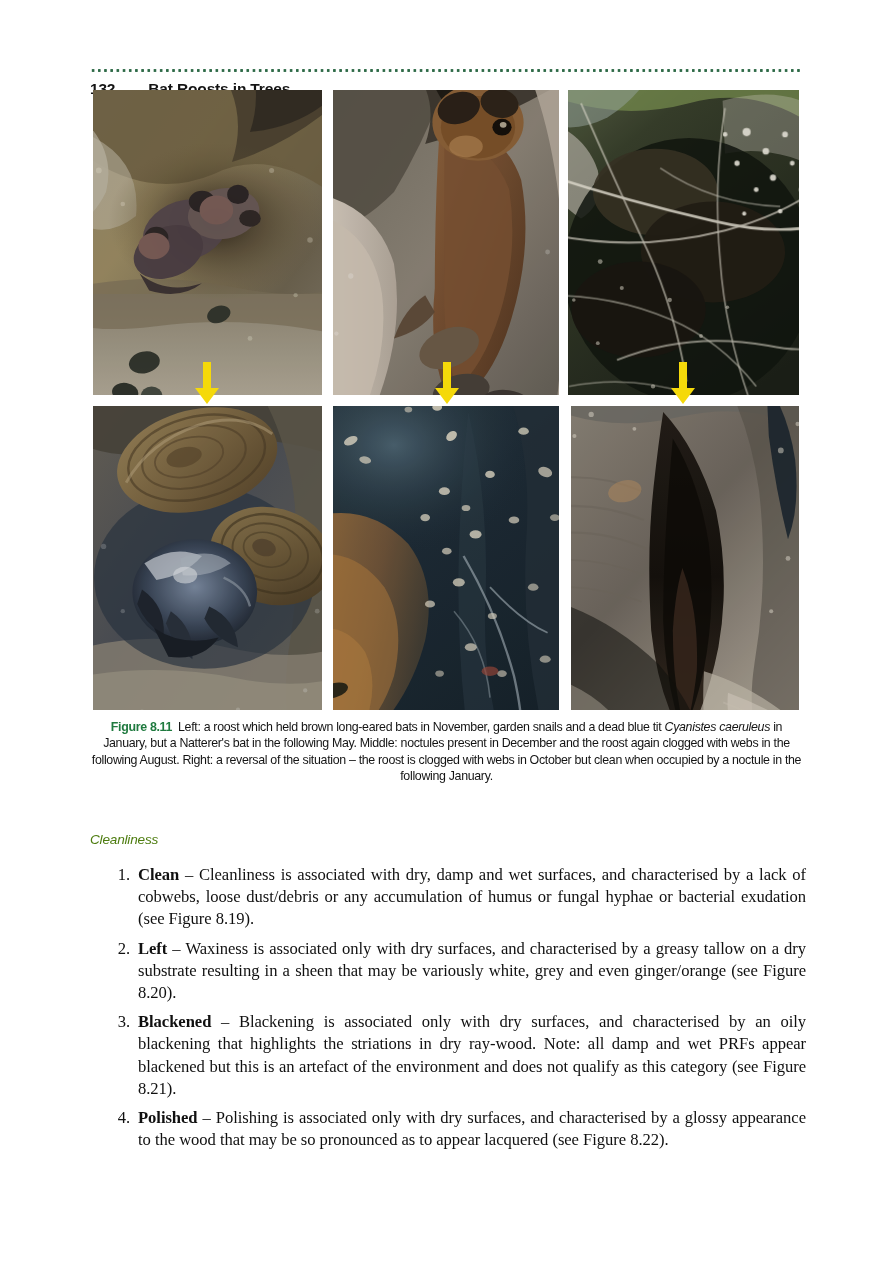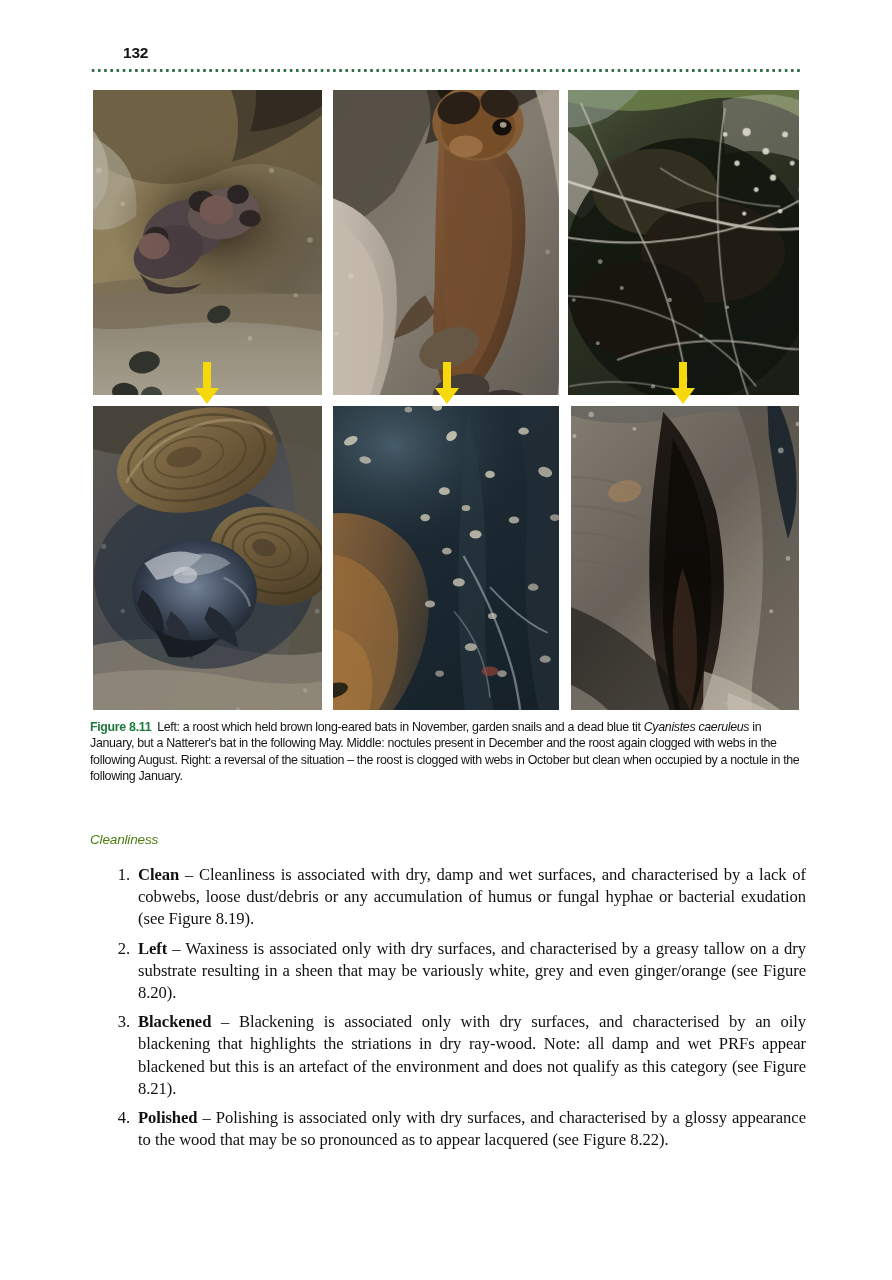--- a/index.html
+++ b/index.html
@@ -26,21 +26,20 @@
 
   
   .header {
     position: absolute;
     left: 90px;
     top: 44px;
     width: 710px;
     display: flex;
     align-items: baseline;
     font-family: "Liberation Sans", sans-serif;
-    flex-direction: column;
   }
   .folio {
     font-size: 15.5px;
     font-weight: 700;
     letter-spacing: -0.2px;
     color: #141414;
   }
   .running-title {
     font-size: 15.5px;
     font-weight: 700;
@@ -92,21 +91,21 @@
   .caption {
     position: absolute;
     left: 90px;
     top: 719px;
     width: 713px;
     font-family: "Liberation Sans", sans-serif;
     font-size: 12.4px;
     line-height: 16.4px;
     letter-spacing: -0.32px;
     color: #141414;
-    text-align: left;
+    text-align: center;
   }
   .caption .fig-label {
     color: #1f7a3f;
     font-weight: 700;
   }
   .caption .sp { display: inline-block; width: 6px; }
   .caption .it { font-style: italic; }
 
   
   .subhead {

